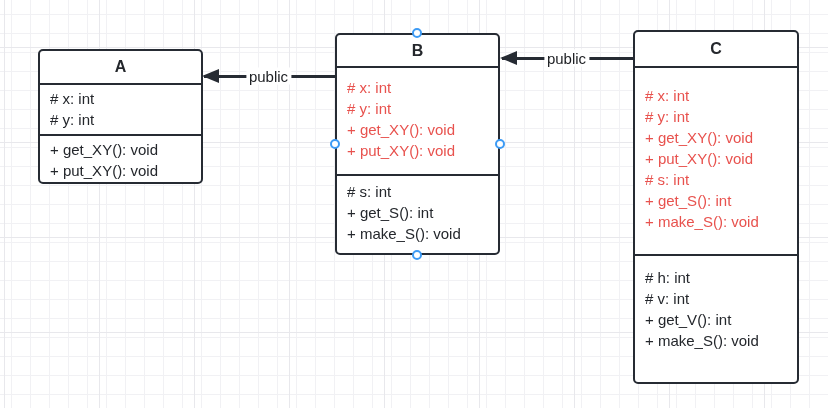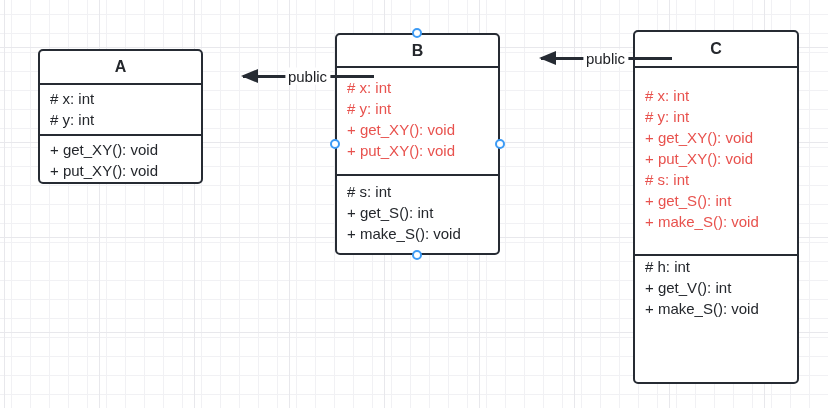--- a/index.html
+++ b/index.html
@@ -59,24 +59,24 @@
   .class-a .uml-title{height:34px;}
   .class-a .comp-1{height:51px;padding-top:3px;}
   .class-a .comp-2{padding-top:3px;}
   .class-b{left:335px;top:33px;width:165px;height:222px;}
   .class-b .uml-title{height:33px;}
   .class-b .comp-1{height:108px;padding-top:9px;}
   .class-b .comp-2{padding-top:5px;}
   .class-c{left:633px;top:30px;width:166px;height:354px;}
   .class-c .uml-title{height:36px;}
   .class-c .comp-1{height:188px;padding-top:17px;}
-  .class-c .comp-2{}
+  .class-c .comp-2{padding-top:11px;}
 
   
-  .edge{position:absolute;height:24px;width:133px;margin-left:39px;}
+  .edge{position:absolute;height:24px;width:133px;}
   .edge-1{left:202px;top:64px;}
   .edge-2{left:500px;top:46px;}
   .edge-line{position:absolute;left:2px;right:0;top:11px;height:3px;background:var(--shape-border);}
   .edge-arrow{
     position:absolute;left:0;top:5px;width:0;height:0;
     border-top:7px solid transparent;border-bottom:7px solid transparent;
     border-right:17px solid var(--shape-border);
   }
   .edge-label{
     position:absolute;left:50%;top:50%;transform:translate(-50%,-50%);
@@ -133,20 +133,21 @@
         <div class="member"># x: int</div>
         <div class="member"># y: int</div>
         <div class="member">+ get_XY(): void</div>
         <div class="member">+ put_XY(): void</div>
         <div class="member"># s: int</div>
         <div class="member">+ get_S(): int</div>
         <div class="member">+ make_S(): void</div>
       </div>
     <div class="uml-comp comp-2" data-style="normal">
         <div class="member"># h: int</div>
+        <div class="member"># v: int</div>
         <div class="member">+ get_V(): int</div>
         <div class="member">+ make_S(): void</div>
       </div>
   </div>
 
   <div class="edge edge-1">
     <div class="edge-line"></div>
     <div class="edge-arrow"></div>
     <div class="edge-label">public</div>
   </div>

